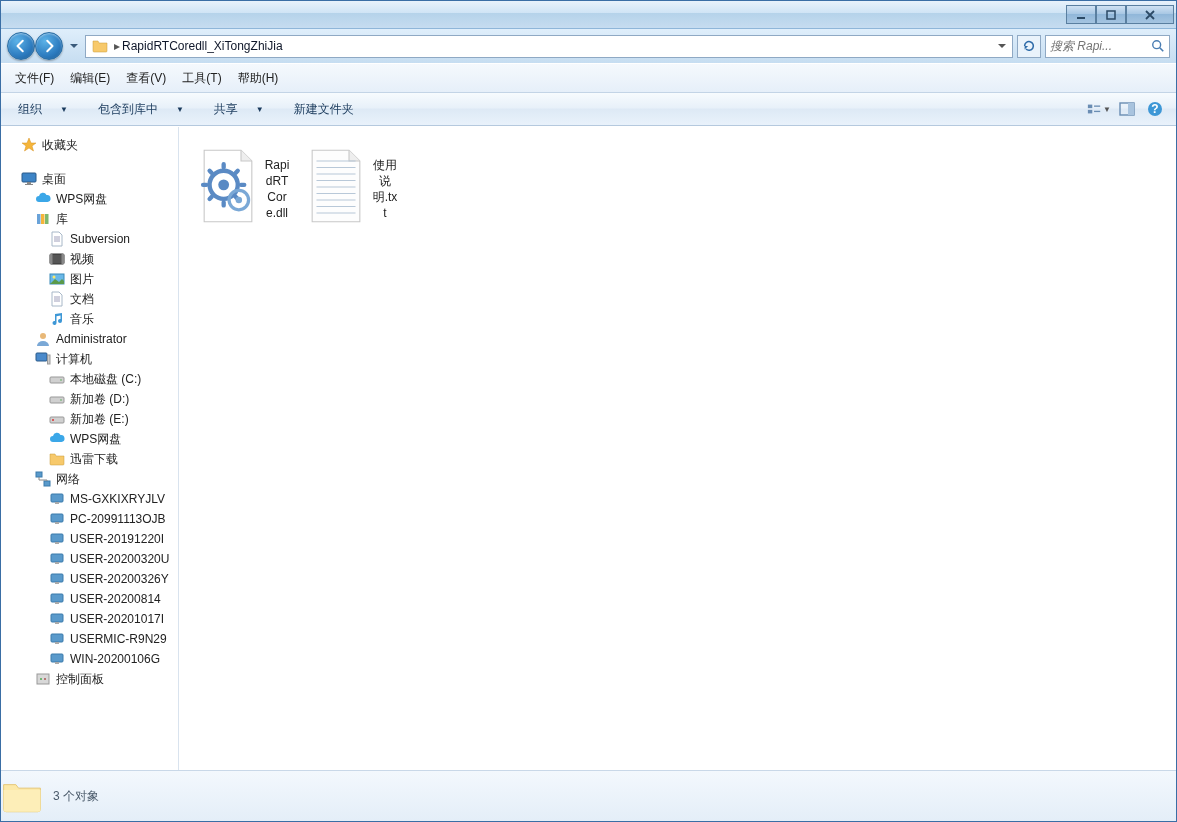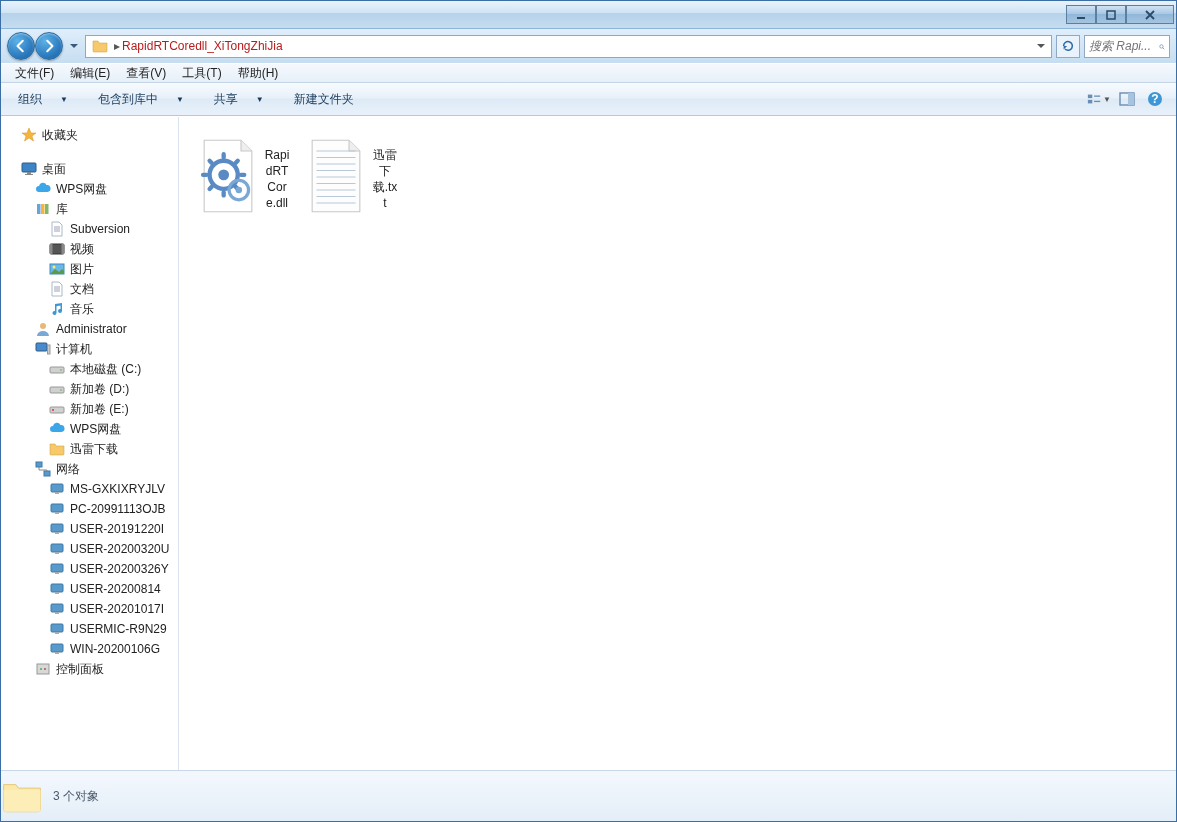--- a/index.html
+++ b/index.html
@@ -11,27 +11,27 @@
 .win-btn.close { width:48px; background:linear-gradient(to bottom,#d0e2f3 0,#a9c8e4 45%,#8fb6d9 46%,#a5c4e0 100%); border-top-right-radius:0; }
 .win-btn svg { width:10px; height:10px; }
 .addressbar-row { height:34px; display:flex; align-items:center; padding:0 6px; gap:4px; background:linear-gradient(to bottom,#dfeefb 0,#c6ddf1 100%); }
 .nav-buttons { display:flex; gap:0; }
 .nav-btn { width:28px; height:28px; border-radius:50%; background:radial-gradient(circle at 35% 30%,#5db3e8 0,#2d7cc0 60%,#1b5a93 100%); border:1px solid #2a6da3; display:flex; align-items:center; justify-content:center; cursor:pointer; box-shadow:inset 0 1px 2px rgba(255,255,255,.5),0 1px 2px rgba(0,0,0,.3); }
 .nav-btn svg { width:14px; height:14px; fill:#fff; }
 .nav-dd { width:14px; height:26px; display:flex; align-items:center; justify-content:center; cursor:pointer; }
 .address-field { flex:1; height:23px; background:#fff; border:1px solid #8fa9c4; display:flex; align-items:center; padding:0 2px; }
 .address-field .folder-ico { width:16px; height:16px; margin:0 4px; }
 .address-field .sep { color:#555; margin:0 2px; }
-.address-text { flex:1; color:#b91c1c; }
+.address-text { flex:1; color:#0f172a; }
 .address-dd { width:18px; height:21px; display:flex; align-items:center; justify-content:center; cursor:pointer; border-left:1px solid transparent; }
 .refresh-btn { width:24px; height:23px; background:#eaf3fb; border:1px solid #8fa9c4; display:flex; align-items:center; justify-content:center; cursor:pointer; }
-.search-field { width:86px; height:23px; background:#fff; border:1px solid #8fa9c4; display:flex; align-items:center; padding:0 4px; }
+.search-field { width:125px; height:23px; background:#fff; border:1px solid #8fa9c4; display:flex; align-items:center; padding:0 4px; }
 .search-field input { flex:1; border:none; outline:none; font-style:italic; color:#888; width:70px; }
 .search-field .search-ico { width:14px; height:14px; cursor:pointer; }
-.menubar { height:20px; background:linear-gradient(to bottom,#f5f9fd 0,#e6eff9 100%); display:flex; align-items:center; padding:0 6px; gap:0; border-top:1px solid #fff; border-bottom:1px solid #c3d4e6; }
+.menubar { height:30px; background:linear-gradient(to bottom,#f5f9fd 0,#e6eff9 100%); display:flex; align-items:center; padding:0 6px; gap:0; border-top:1px solid #fff; border-bottom:1px solid #c3d4e6; }
 .menu-item { padding:2px 8px; cursor:pointer; color:#222; }
 .toolbar { height:33px; background:linear-gradient(to bottom,#f7fbfe 0,#e7f0f9 48%,#dde9f5 49%,#e9f2fb 100%); display:flex; align-items:center; padding:0 8px; border-bottom:1px solid #b5c9de; }
 .tool-btn { padding:4px 8px; display:flex; align-items:center; gap:16px; cursor:pointer; color:#1a3a5c; border:1px solid transparent; border-radius:2px; }
 .tool-btn .dd { font-size:8px; margin-left:2px; }
 .toolbar-right { margin-left:auto; display:flex; align-items:center; gap:2px; }
 .icon-btn { width:26px; height:24px; display:flex; align-items:center; justify-content:center; cursor:pointer; border:1px solid transparent; border-radius:2px; }
 .body-area { flex:1; display:flex; background:#fff; overflow:hidden; border-top:1px solid #fff; }
 .nav-pane { width:178px; background:#fff; overflow-y:auto; overflow-x:hidden; border-right:1px solid #d9e3ee; padding:8px 0 8px 0; }
 .nav-pane::-webkit-scrollbar { width:17px; }
 .nav-pane::-webkit-scrollbar-track { background:#f0f0f0; border-left:1px solid #d9d9d9; }
@@ -451,21 +451,21 @@
                 <line x1="14" y1="24" x2="50" y2="24"></line>
                 <line x1="14" y1="30" x2="50" y2="30"></line>
                 <line x1="14" y1="36" x2="50" y2="36"></line>
                 <line x1="14" y1="42" x2="50" y2="42"></line>
                 <line x1="14" y1="48" x2="50" y2="48"></line>
                 <line x1="14" y1="54" x2="50" y2="54"></line>
                 <line x1="14" y1="60" x2="50" y2="60"></line>
               </g>
             </svg>
         </div>
-        <div class="file-label">迅雷下载.txt</div>
+        <div class="file-label">使用说明.txt</div>
       </div>
     </div>
   </div>
 
   <div class="statusbar">
     <span class="status-icon">
       <svg viewBox="0 0 48 42" width="42" height="38">
           <path d="M3 8 h14 l3 4 h25 v24 a3 3 0 0 1 -3 3 H6 a3 3 0 0 1 -3 -3 Z" fill="#fce9a8" stroke="#e3c26a"></path>
           <path d="M3 14 h42 v22 a3 3 0 0 1 -3 3 H6 a3 3 0 0 1 -3 -3 Z" fill="#fdeeb8"></path>
         </svg>

